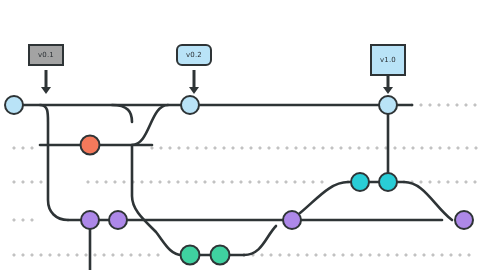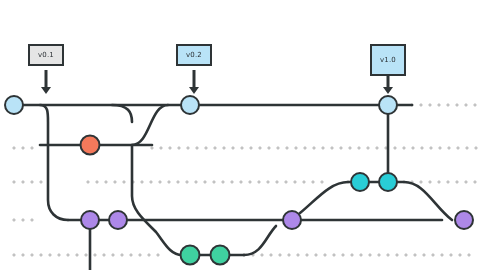--- a/index.html
+++ b/index.html
@@ -193,24 +193,24 @@
         <path d="M46 70 L46 88" stroke="#2e3436" stroke-width="3" fill="none"></path>
         <path d="M41 87 L51 87 L46 94 Z" fill="#2e3436"></path>
         <path d="M194 70 L194 88" stroke="#2e3436" stroke-width="3" fill="none"></path>
         <path d="M189 87 L199 87 L194 94 Z" fill="#2e3436"></path>
         <path d="M388 70 L388 88" stroke="#2e3436" stroke-width="3" fill="none"></path>
         <path d="M383 87 L393 87 L388 94 Z" fill="#2e3436"></path>
       </g>
   </svg>
 
   <div id="tag-layer">
-      <div class="tag-box" style="left: 28px; top: 44px; width: 36px; height: 22px; background: #e5e5e5; border-color: rgb(46, 52, 54);">
+      <div class="tag-box" style="left: 28px; top: 44px; width: 36px; height: 22px; background: #a3a3a3; border-color: rgb(46, 52, 54);">
         <span>v0.1</span>
       </div>
-      <div class="tag-box" style="left: 176px; top: 44px; width: 36px; height: 22px; background: rgb(185, 227, 247); border-color: rgb(46, 52, 54);">
+      <div class="tag-box" style="left: 176px; top: 44px; width: 36px; height: 22px; background: rgb(185, 227, 247); border-color: rgb(46, 52, 54); border-radius: 6px;">
         <span>v0.2</span>
       </div>
       <div class="tag-box" style="left: 370px; top: 44px; width: 36px; height: 32px; background: rgb(185, 227, 247); border-color: rgb(46, 52, 54);">
         <span>v1.0</span>
       </div>
     </div>
 
 </div>
 
 </body></html>

